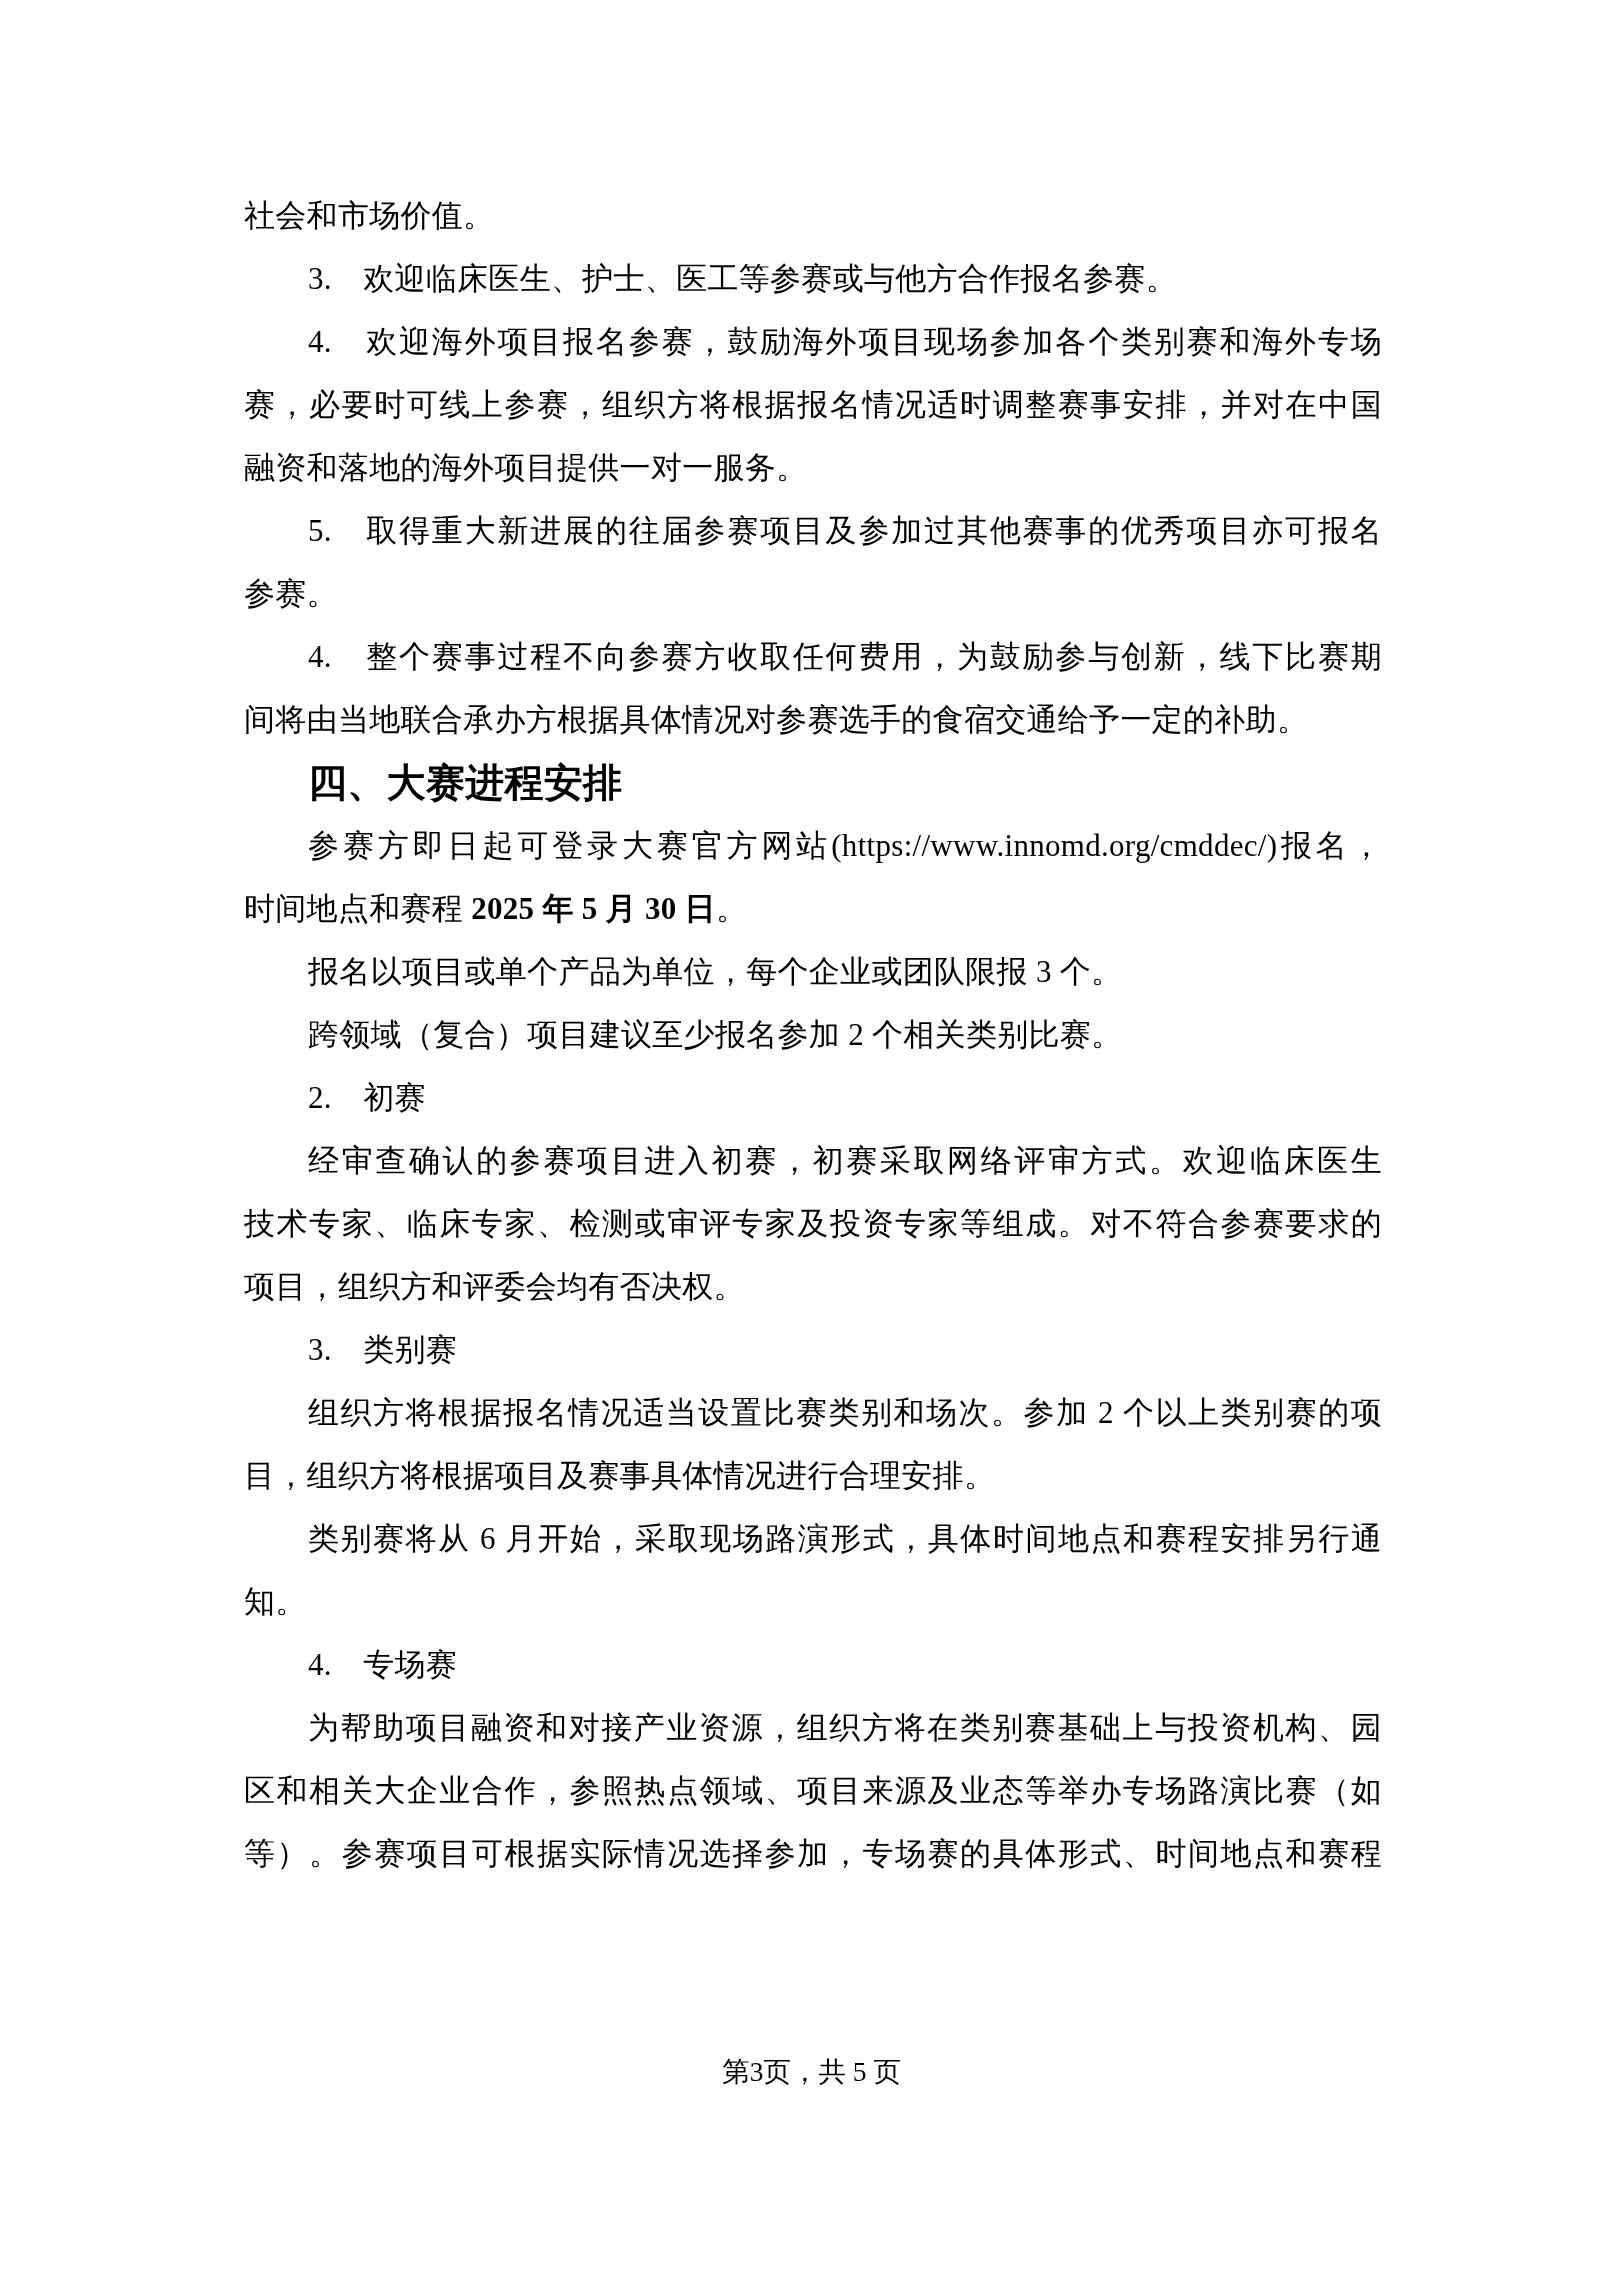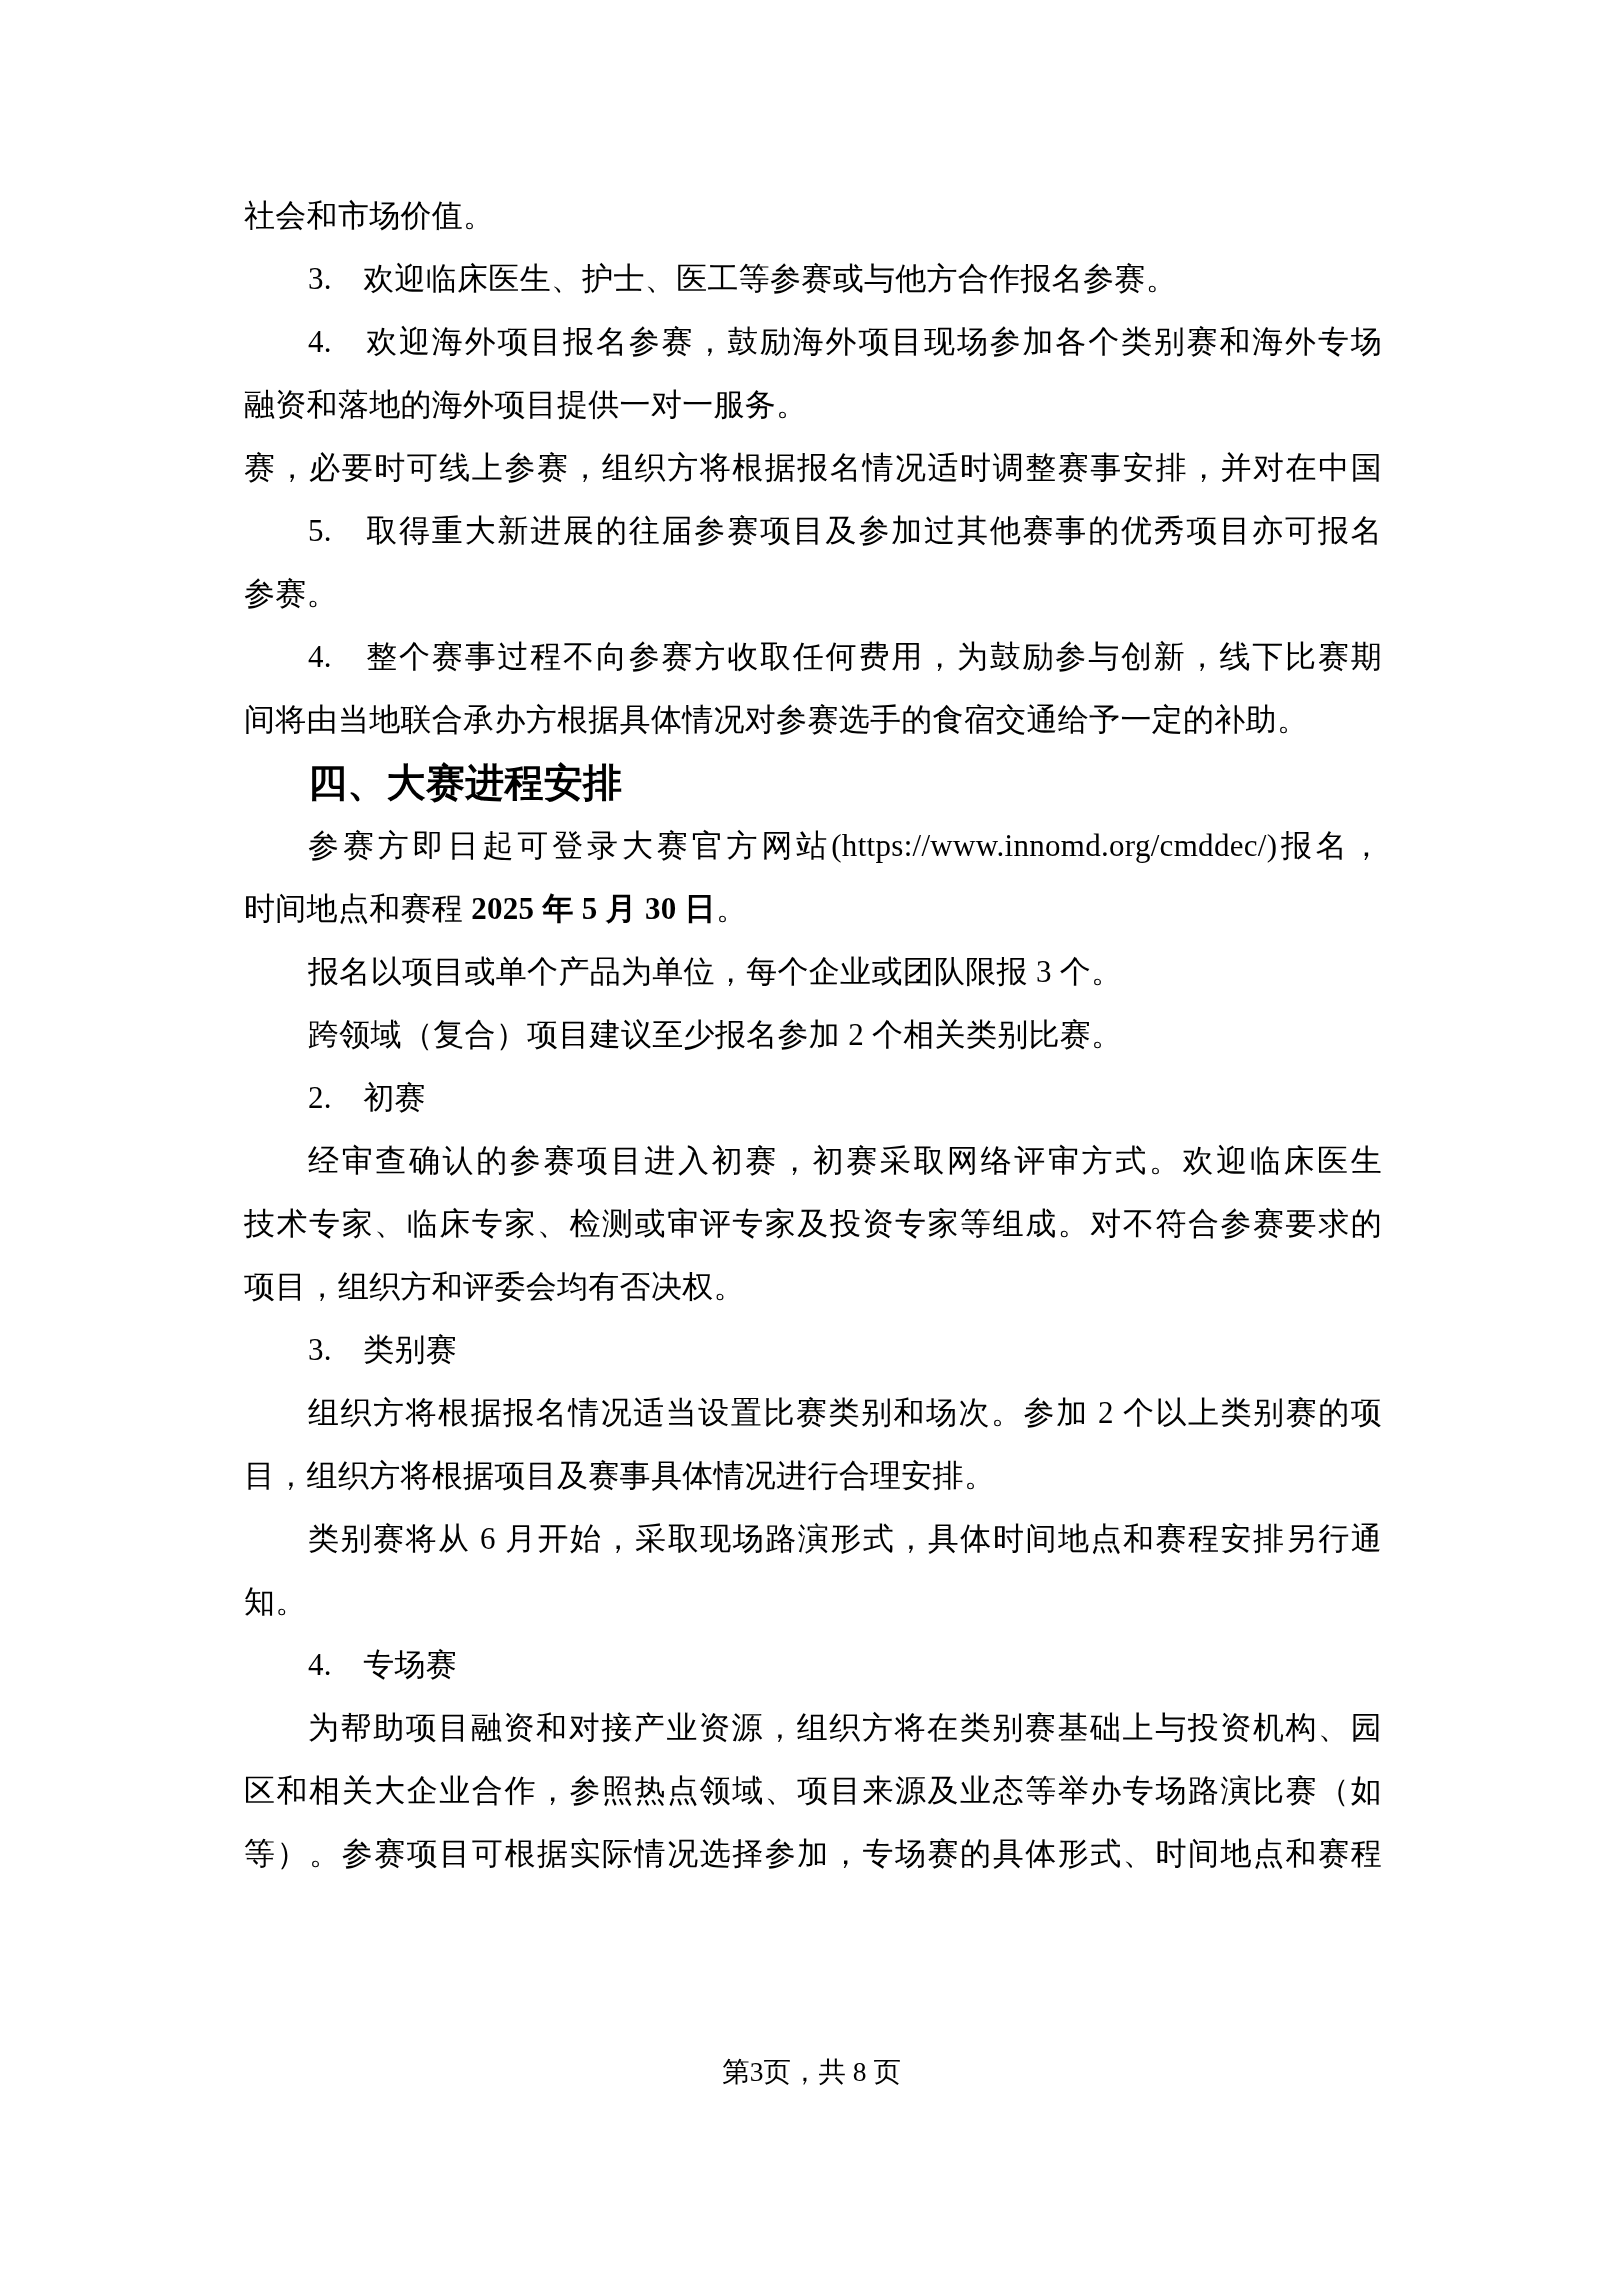--- a/index.html
+++ b/index.html
@@ -63,22 +63,22 @@
   }
 </style>
 </head>
 <body>
 
 <div class="page">
   <div class="content">
     <div class="ln">社会和市场价值。</div>
     <div class="ln ind">3.　欢迎临床医生、护士、医工等参赛或与他方合作报名参赛。</div>
     <div class="ln ind j">4.　欢迎海外项目报名参赛，鼓励海外项目现场参加各个类别赛和海外专场</div>
+    <div class="ln j">赛，必要时可线上参赛，组织方将根据报名情况适时调整赛事安排，并对在中国</div>
     <div class="ln">融资和落地的海外项目提供一对一服务。</div>
-    <div class="ln j">赛，必要时可线上参赛，组织方将根据报名情况适时调整赛事安排，并对在中国</div>
     <div class="ln ind j">5.　取得重大新进展的往届参赛项目及参加过其他赛事的优秀项目亦可报名</div>
     <div class="ln">参赛。</div>
     <div class="ln ind j">4.　整个赛事过程不向参赛方收取任何费用，为鼓励参与创新，线下比赛期</div>
     <div class="ln">间将由当地联合承办方根据具体情况对参赛选手的食宿交通给予一定的补助。</div>
     <div class="ln ind heading">四、大赛进程安排</div>
     <div class="ln ind j">参赛方即日起可登录大赛官方网站(https://www.innomd.org/cmddec/)报名，</div>
     <div class="ln"><span>时间地点和赛程 </span><span class="bold-date">2025 年 5 月 30 日</span><span>。</span></div>
     <div class="ln ind">报名以项目或单个产品为单位，每个企业或团队限报 3 个。</div>
     <div class="ln ind">跨领域（复合）项目建议至少报名参加 2 个相关类别比赛。</div>
     <div class="ln ind">2.　初赛</div>
@@ -88,15 +88,15 @@
     <div class="ln ind">3.　类别赛</div>
     <div class="ln ind j">组织方将根据报名情况适当设置比赛类别和场次。参加 2 个以上类别赛的项</div>
     <div class="ln">目，组织方将根据项目及赛事具体情况进行合理安排。</div>
     <div class="ln ind j">类别赛将从 6 月开始，采取现场路演形式，具体时间地点和赛程安排另行通</div>
     <div class="ln">知。</div>
     <div class="ln ind">4.　专场赛</div>
     <div class="ln ind j">为帮助项目融资和对接产业资源，组织方将在类别赛基础上与投资机构、园</div>
     <div class="ln j">区和相关大企业合作，参照热点领域、项目来源及业态等举办专场路演比赛（如</div>
     <div class="ln j">等）。参赛项目可根据实际情况选择参加，专场赛的具体形式、时间地点和赛程</div>
   </div>
-  <div class="footer">第3页，共 8 页</div>
+  <div class="footer">第3页，共 5 页</div>
 </div>
 
 
 </body></html>

